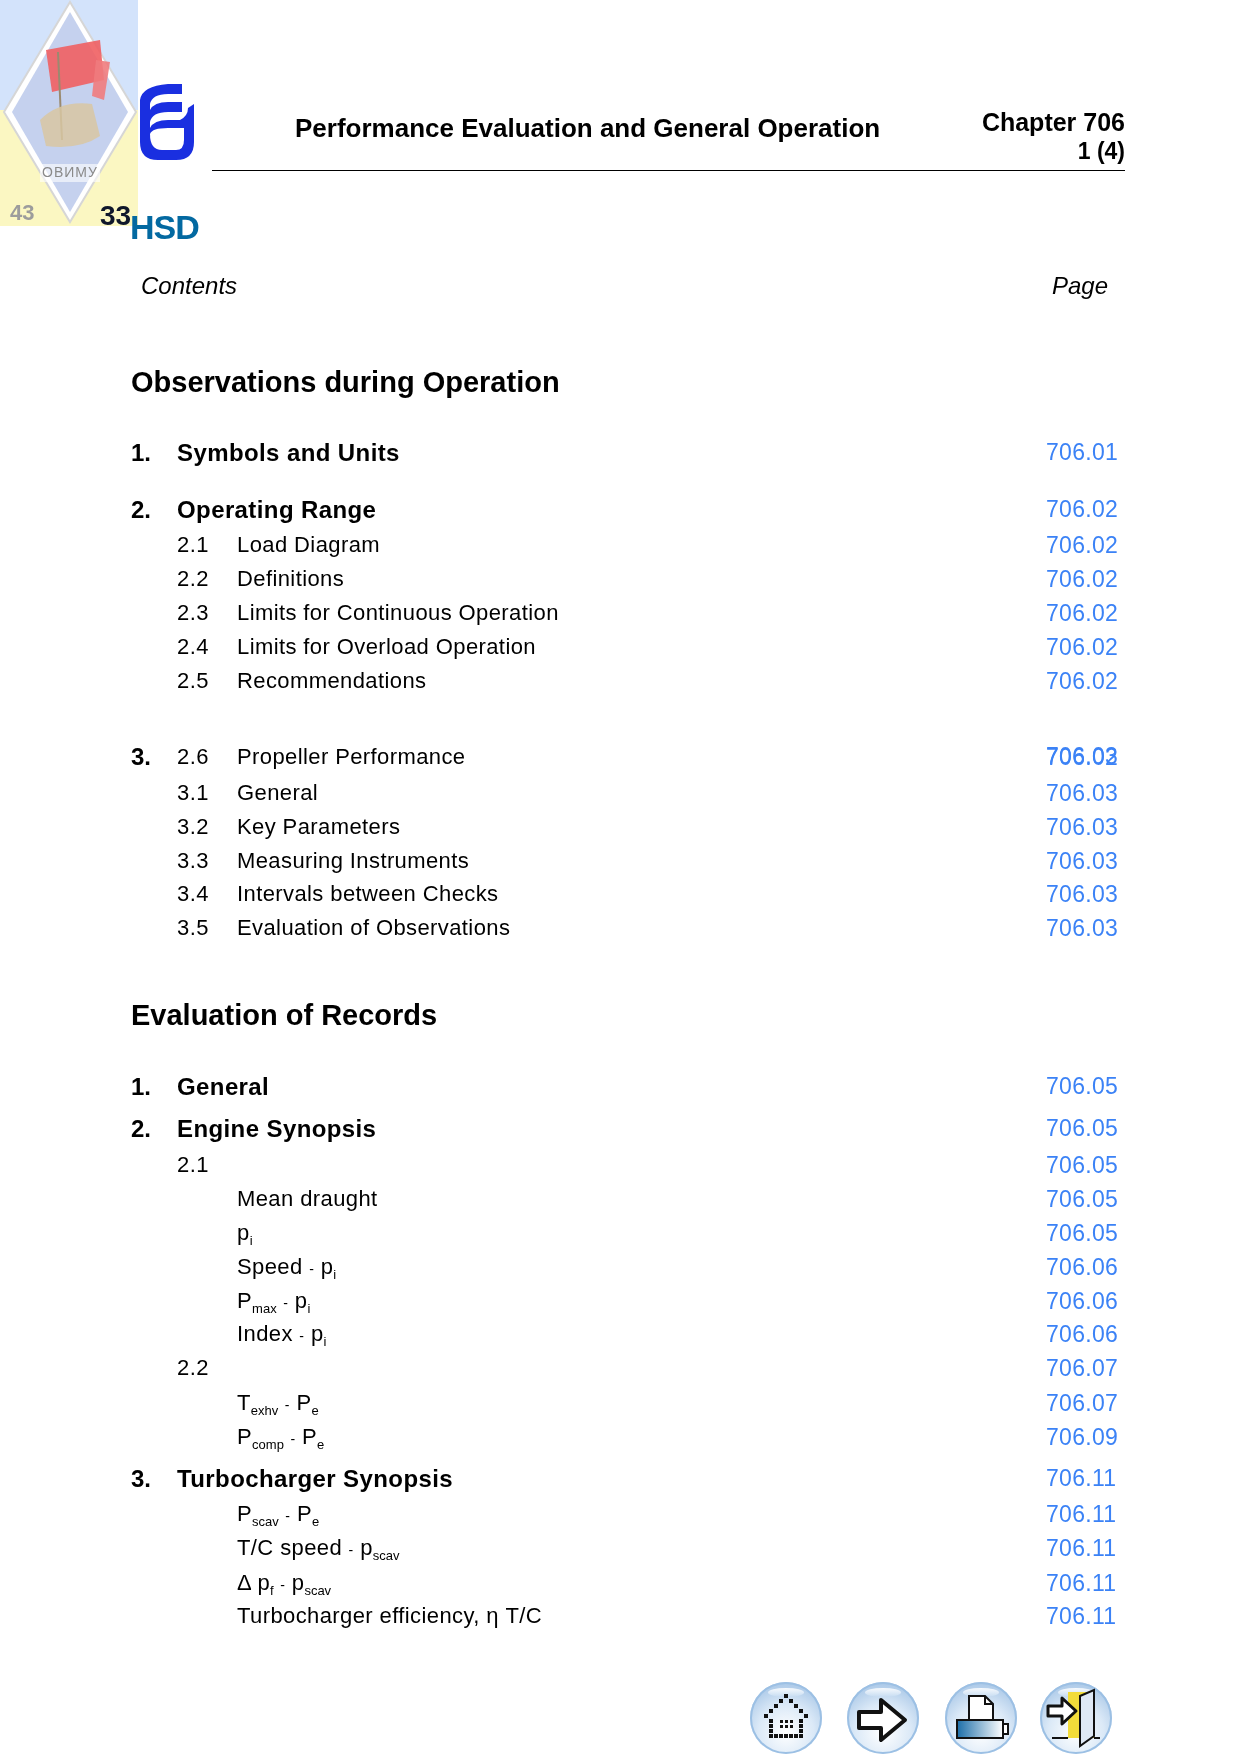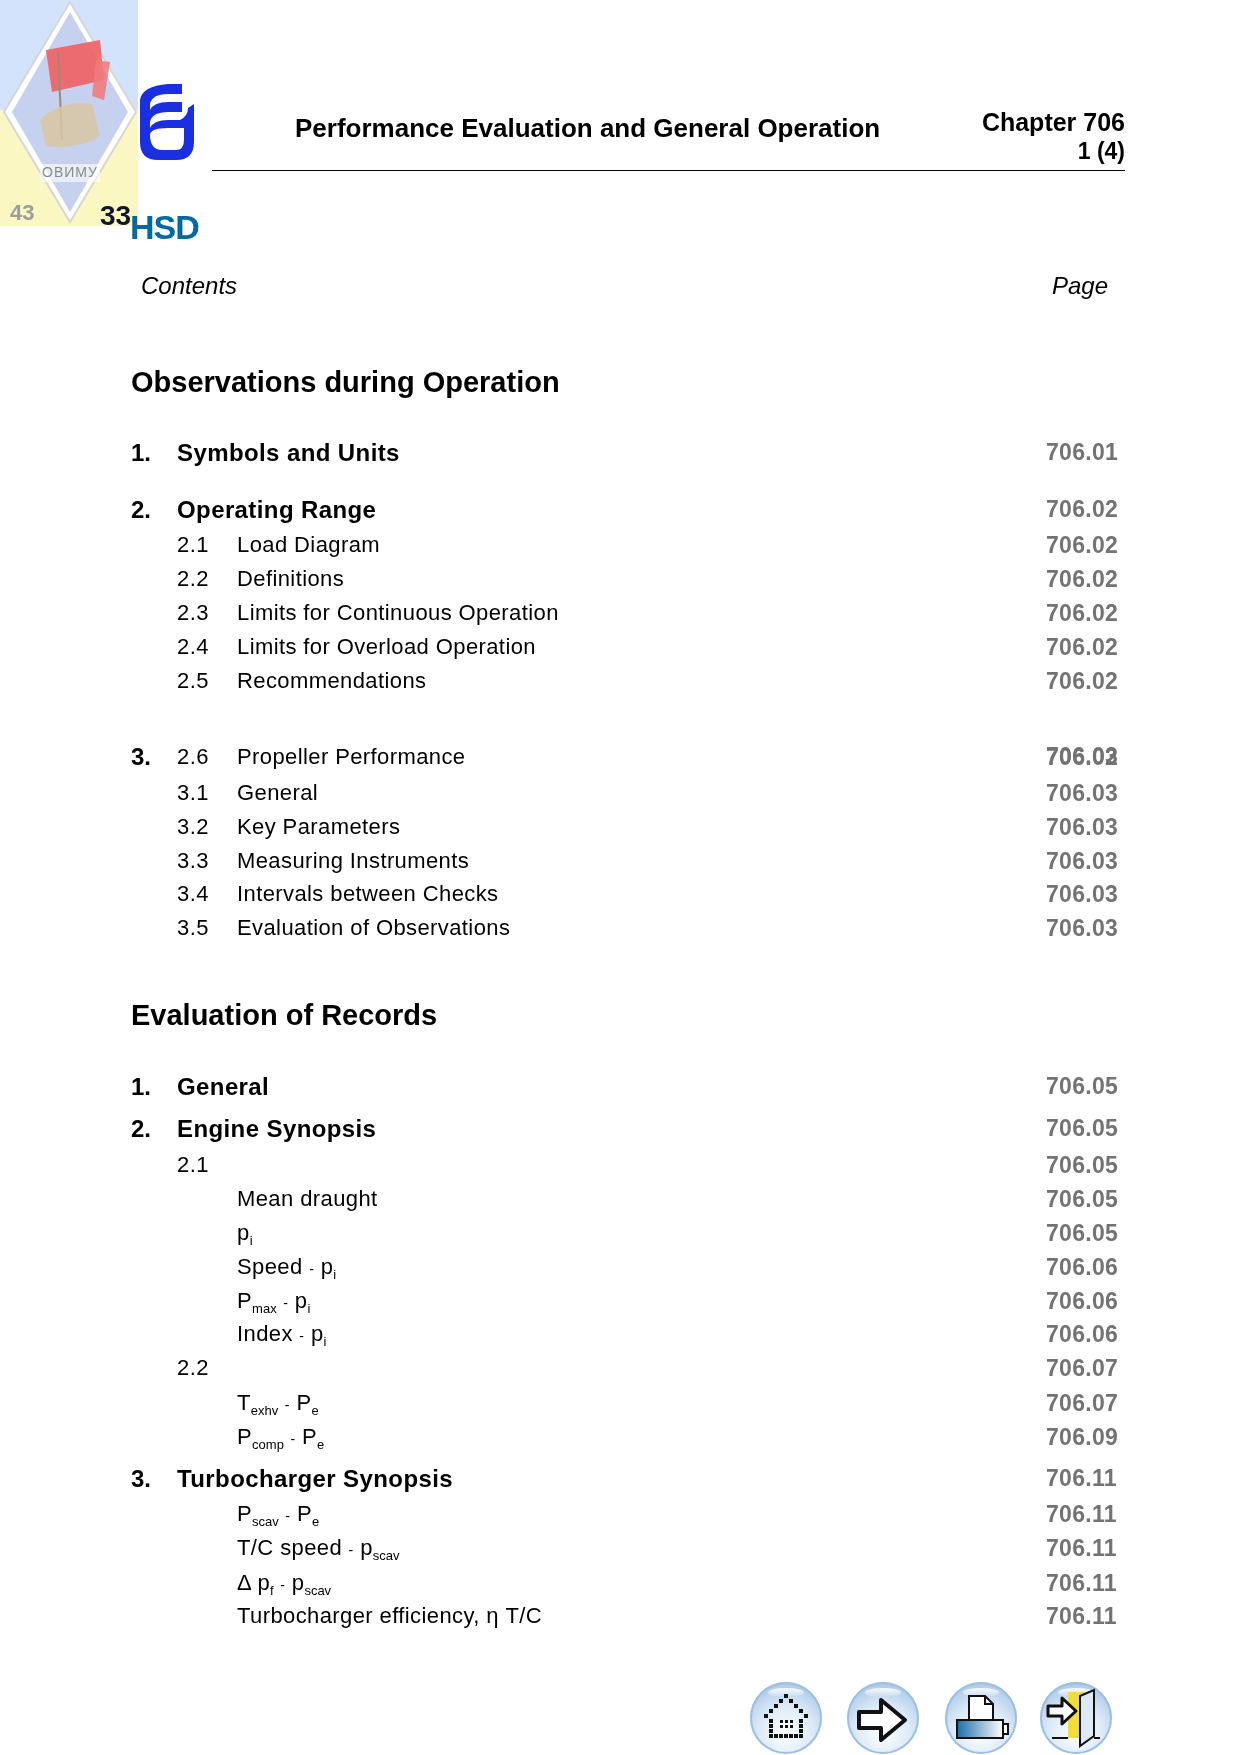--- a/index.html
+++ b/index.html
@@ -14,21 +14,21 @@
   .chapter { position: absolute; right: 115px; top: 108px; text-align: right; font-weight: bold; line-height: 29px; }
   .chapter .c1 { font-size: 25px; }
   .chapter .c2 { font-size: 23px; }
   .header-rule { position: absolute; left: 212px; top: 170px; width: 913px; height: 1px; background: #000; }
   .contents-lbl { position: absolute; left: 141px; top: 272px; font-size: 24px; font-style: italic; }
   .page-lbl { position: absolute; left: 1052px; top: 272px; font-size: 24px; font-style: italic; }
   .sec-heading { position: absolute; left: 131px; font-size: 29px; font-weight: bold; white-space: nowrap; }
   .row { position: absolute; left: 0; width: 1240px; height: 30px; }
   .row .num { position: absolute; white-space: nowrap; }
   .row .lbl { position: absolute; white-space: nowrap; }
-  .row .pg { position: absolute; left: 1046px; color: #737373; font-size: 23px; letter-spacing: 0.3px; text-decoration: none; cursor: pointer; font-weight: bold; }
+  .row .pg { position: absolute; left: 1046px; color: #3b82f6; font-size: 23px; letter-spacing: 0.3px; text-decoration: none; cursor: pointer; }
   .row.l1 .num { left: 131px; font-size: 24px; font-weight: bold; }
   .row.l1 .lbl { left: 177px; font-size: 24px; font-weight: bold; letter-spacing: 0.4px; }
   .row.l2 .num { left: 177px; font-size: 22px; letter-spacing: 0.4px; }
   .row.l2 .lbl { left: 237px; font-size: 22px; letter-spacing: 0.4px; }
   .row.l3 .lbl { left: 237px; font-size: 22px; letter-spacing: 0.4px; }
   sub { font-size: 13px; vertical-align: -5px; letter-spacing: 0; }
   .dash { font-size: 14px; }
   .nav { position: absolute; top: 1682px; width: 72px; height: 72px; border-radius: 50%;
          background: radial-gradient(circle at 50% 70%, #ffffff 0%, #dbe9f7 45%, #8fb6df 100%);
          box-shadow: inset 0 0 0 2px #9cc0e4; cursor: pointer; }

